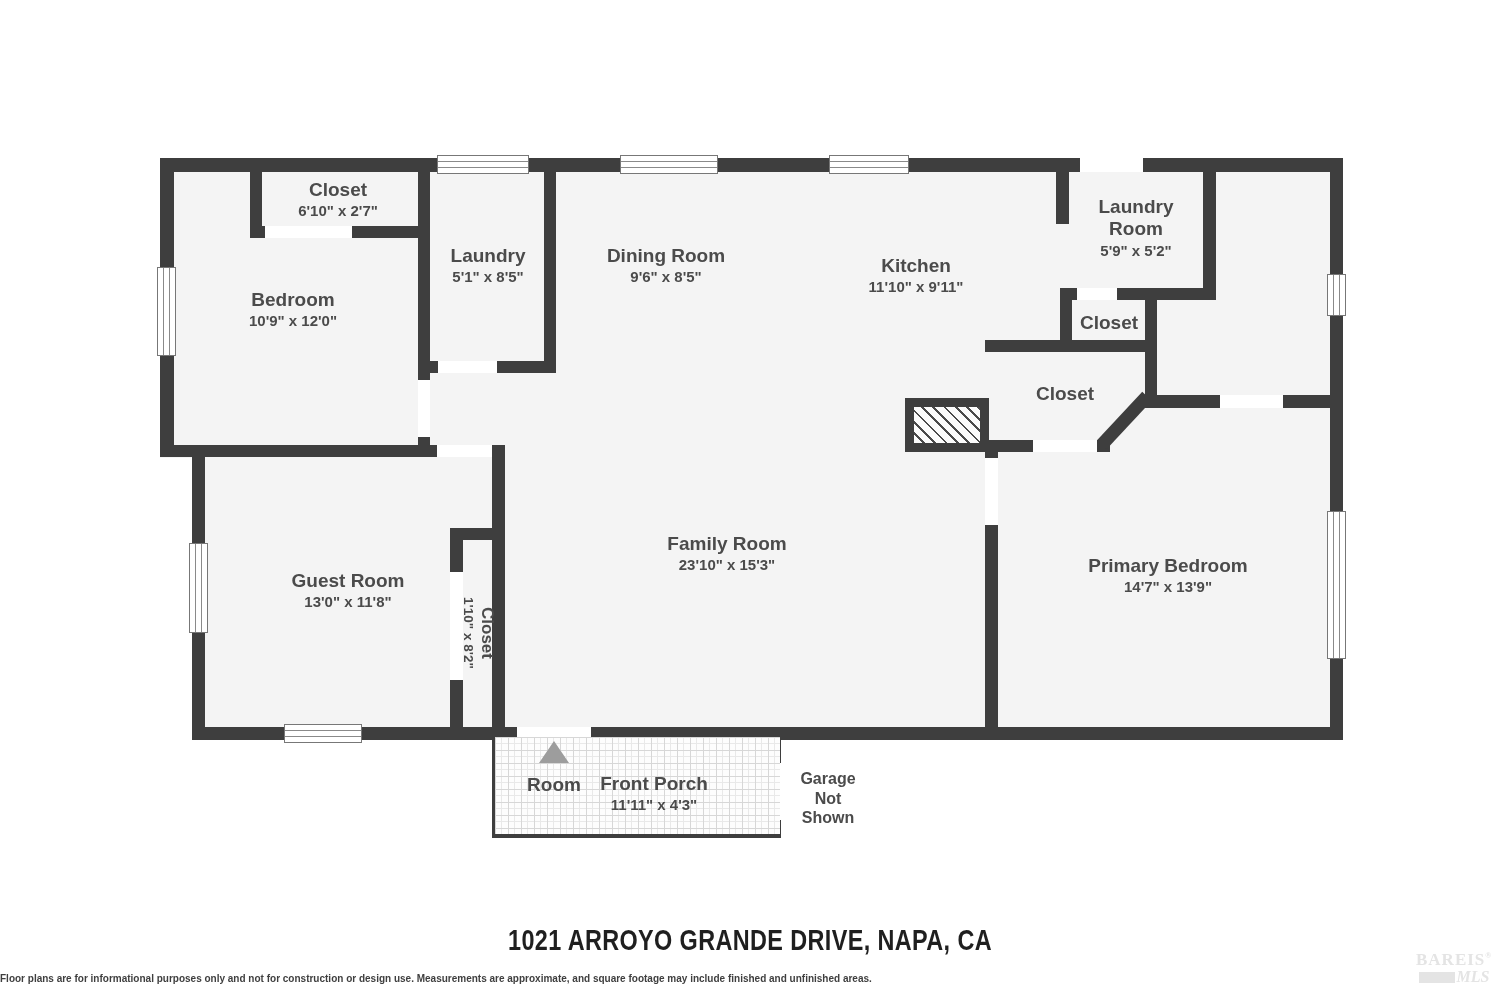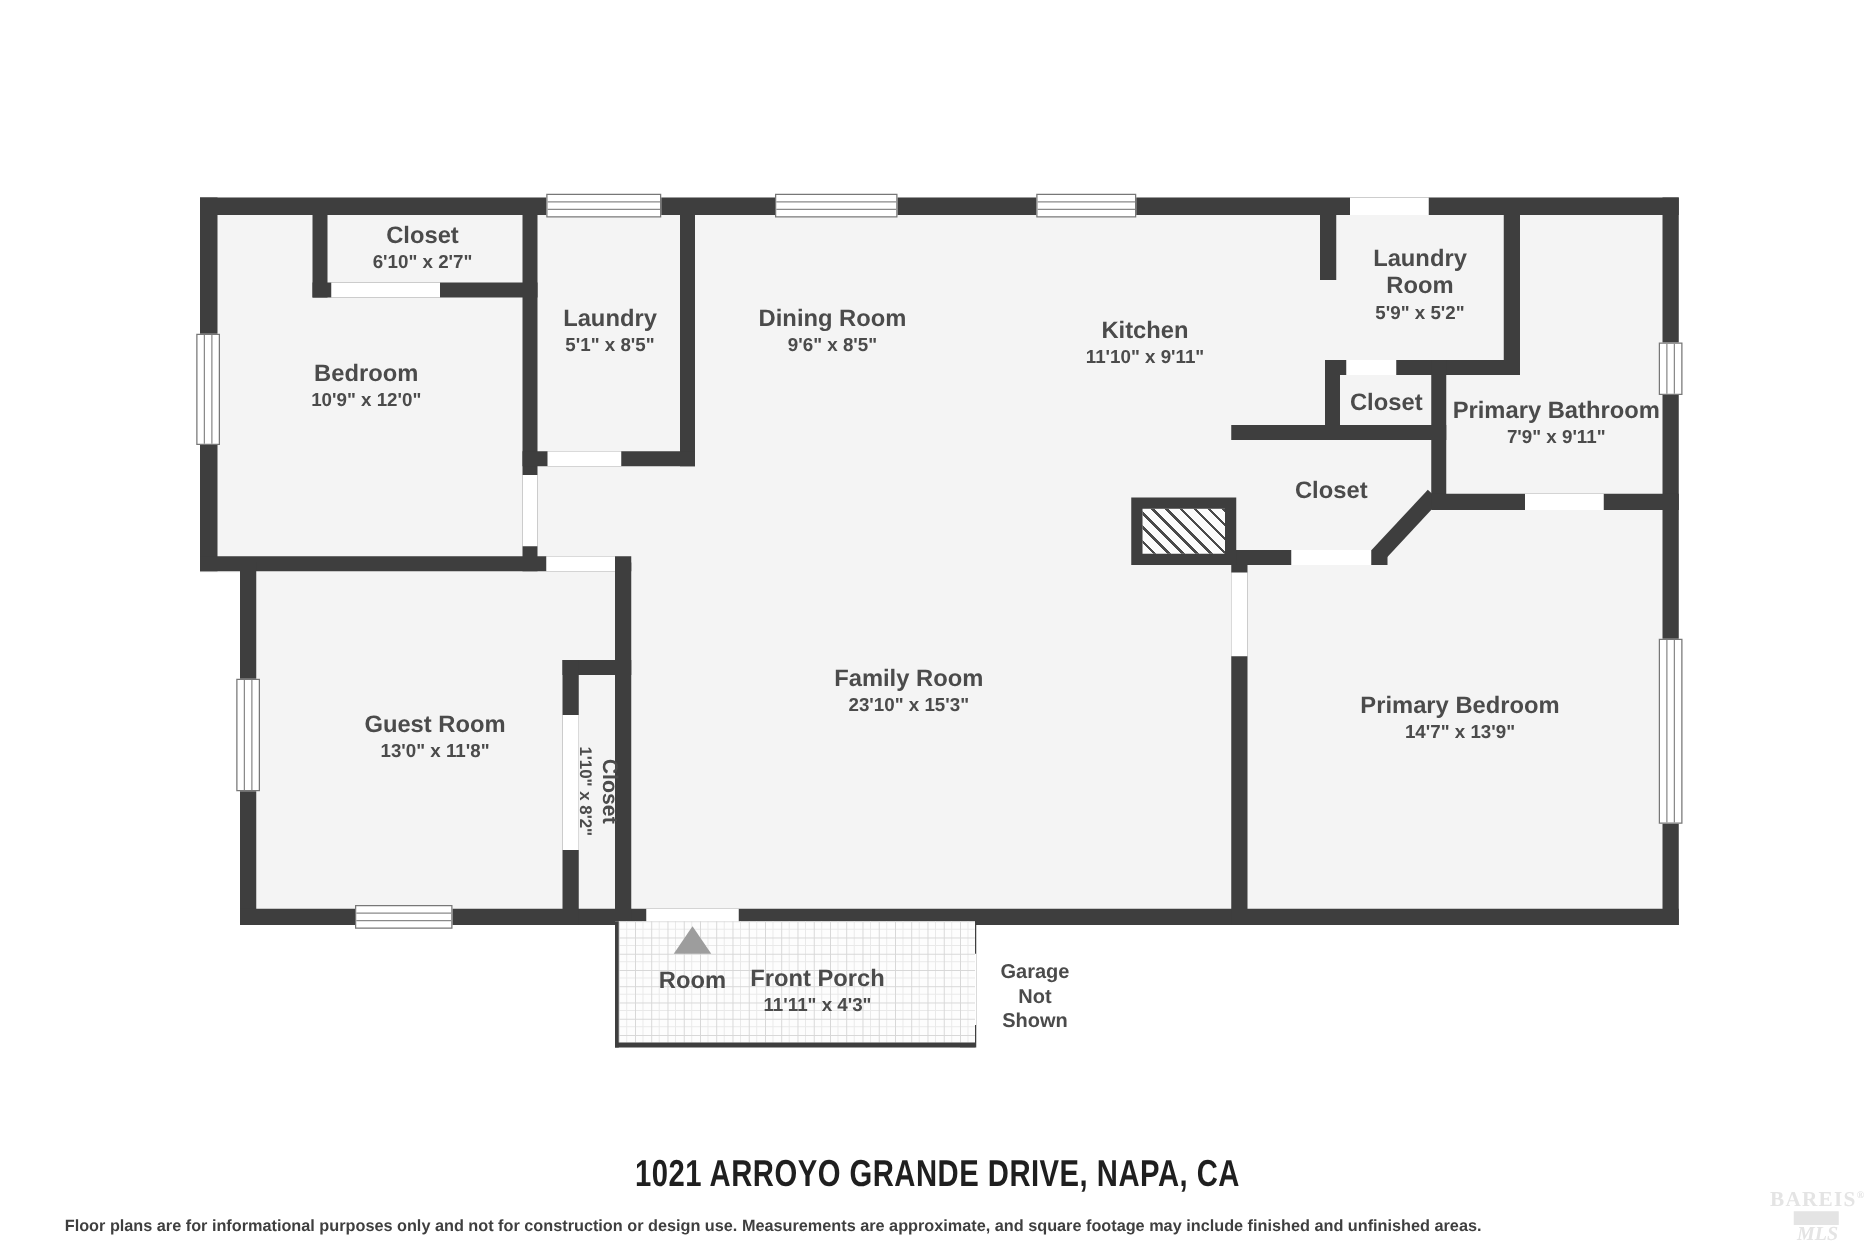--- a/index.html
+++ b/index.html
@@ -33,27 +33,27 @@
          background-size:13px 13px,13px 13px,13px 13px,13px 13px;
          background-position:0 0,0 0,6px 6px,6px 6px;}
   .entry-arrow{position:absolute;left:539px;top:741px;width:0;height:0;
          border-left:15px solid transparent;border-right:15px solid transparent;
          border-bottom:22px solid #9d9d9d;}
   .annot{position:absolute;transform:translate(-50%,-50%);text-align:center;color:#4b4b4b;
          font-weight:bold;font-size:19px;line-height:1.22;}
   .garage{width:80px;font-size:16px;}
   .title{position:absolute;left:0;top:923px;width:1500px;text-align:center;color:#1f1f1f;
          font-size:30px;font-weight:700;letter-spacing:.5px;transform:scaleX(.78);}
-  .disclaimer{position:absolute;left:0;top:973px;width:1237px;text-align:center;color:#3f3f3f;
-         font-size:13px;font-weight:bold;}
+  .disclaimer{position:absolute;left:0;top:973px;width:1237px;color:#3f3f3f;
+         font-size:10px;font-weight:bold;}
   .logo{position:absolute;left:1416px;top:951px;width:76px;color:#e4e4e4;
         font-family:"Liberation Serif","DejaVu Serif",serif;font-weight:bold;text-align:center;line-height:1;}
   .logo-top{font-size:17px;letter-spacing:1px;}
   .logo-top sup{font-size:8px;}
-  .logo-bottom{display:flex;align-items:center;justify-content:center;margin-top:1px;flex-direction:column;}
+  .logo-bottom{display:flex;align-items:center;justify-content:center;margin-top:1px;}
   .logo-bar{display:inline-block;width:36px;height:11px;background:#e4e4e4;margin-right:2px;}
   .logo-mls{font-style:italic;font-size:16px;}
 </style>
 </head>
 <body>
 
 <div id="canvas">
 
   <div class="floor" style="left:160px;top:158px;width:1183px;height:300px"></div>
   <div class="floor" style="left:192px;top:450px;width:1151px;height:290px"></div>
@@ -132,24 +132,20 @@
     <div class="rname">Kitchen</div>
     <div class="rdims">11'10" x 9'11"</div>
   </div>
   <div class="room-label wrap-name" style="left:1136px;top:229px">
     <div class="rname">Laundry Room</div>
     <div class="rdims">5'9" x 5'2"</div>
   </div>
   <div class="room-label" style="left:1109px;top:323px">
     <div class="rname">Closet</div>
   </div>
-  <div class="room-label" style="left:1245px;top:340px">
-    <div class="rname">Primary Bathroom</div>
-    <div class="rdims">7'9" x 9'11"</div>
-  </div>
   <div class="room-label" style="left:1065px;top:394px">
     <div class="rname">Closet</div>
   </div>
   <div class="room-label" style="left:348px;top:591px">
     <div class="rname">Guest Room</div>
     <div class="rdims">13'0" x 11'8"</div>
   </div>
   <div class="room-label rot90" style="left:478px;top:633px">
     <div class="rname">Closet</div>
     <div class="rdims">1'10" x 8'2"</div>

